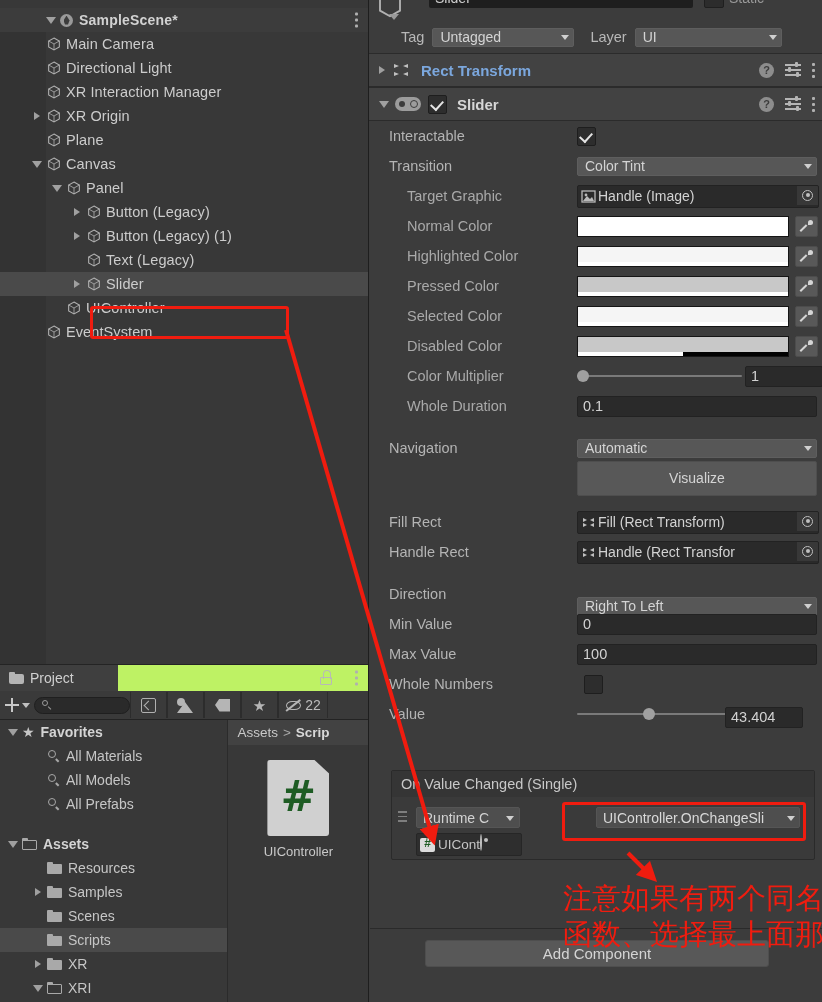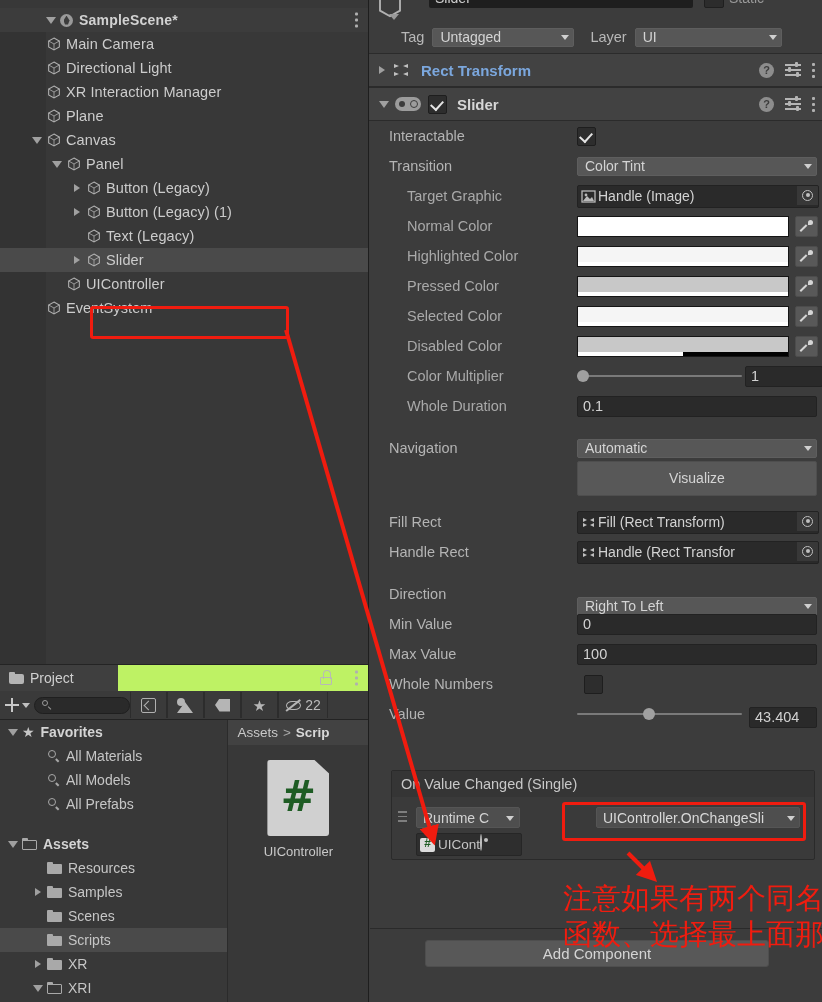--- a/index.html
+++ b/index.html
@@ -302,20 +302,33 @@
               <span class="go-icon">
                 <svg width="16" height="16" viewBox="0 0 24 24">
                   <path d="M12 3 L20 7.5 V16.5 L12 21 L4 16.5 V7.5 Z" fill="none" stroke="#b2b2b2" stroke-width="1.6"></path>
                   <path d="M4 7.5 L12 12 L20 7.5 M12 12 V21" fill="none" stroke="#b2b2b2" stroke-width="1.2"></path>
                 </svg>
               </span>
               <span class="hlabel">XR Interaction Manager</span>
             </div>
             <div class="hrow">
               <span style="display:inline-block;width:28px;flex:none;"></span>
+              <span class="tri-slot">
+                <span class="tri"></span>
+              </span>
+              <span class="go-icon">
+                <svg width="16" height="16" viewBox="0 0 24 24">
+                  <path d="M12 3 L20 7.5 V16.5 L12 21 L4 16.5 V7.5 Z" fill="none" stroke="#b2b2b2" stroke-width="1.6"></path>
+                  <path d="M4 7.5 L12 12 L20 7.5 M12 12 V21" fill="none" stroke="#b2b2b2" stroke-width="1.2"></path>
+                </svg>
+              </span>
+              <span class="hlabel">XR Origin</span>
+            </div>
+            <div class="hrow">
+              <span style="display:inline-block;width:28px;flex:none;"></span>
               <span class="tri-slot"></span>
               <span class="go-icon">
                 <svg width="16" height="16" viewBox="0 0 24 24">
                   <path d="M12 3 L20 7.5 V16.5 L12 21 L4 16.5 V7.5 Z" fill="none" stroke="#b2b2b2" stroke-width="1.6"></path>
                   <path d="M4 7.5 L12 12 L20 7.5 M12 12 V21" fill="none" stroke="#b2b2b2" stroke-width="1.2"></path>
                 </svg>
               </span>
               <span class="hlabel">Plane</span>
             </div>
             <div class="hrow">
@@ -824,21 +837,21 @@
       <span class="plbl">Whole Numbers</span>
       <span class="ctrl chk"></span>
     </div>
 
     <div class="prop">
       <span class="plbl">Value</span>
       <span class="ctrl uslider" style="width:165px;">
         <span class="track"></span>
         <span class="knob" id="val-knob" style="left: 66.402px;"></span>
       </span>
-      <span class="ifield" style="position:absolute;left:380px;width:68px;margin-top:6px;">43.404</span>
+      <span class="ifield" style="position:absolute;left:356px;width:78px;margin-top:6px;">43.404</span>
     </div>
 
     <div class="event-box" style="left:22px;top:770px;">
       <div class="event-hdr">On Value Changed (Single)</div>
       <div class="event-row">
         <span class="drag-h">
             <i></i>
             <i></i>
             <i></i>
           </span>

